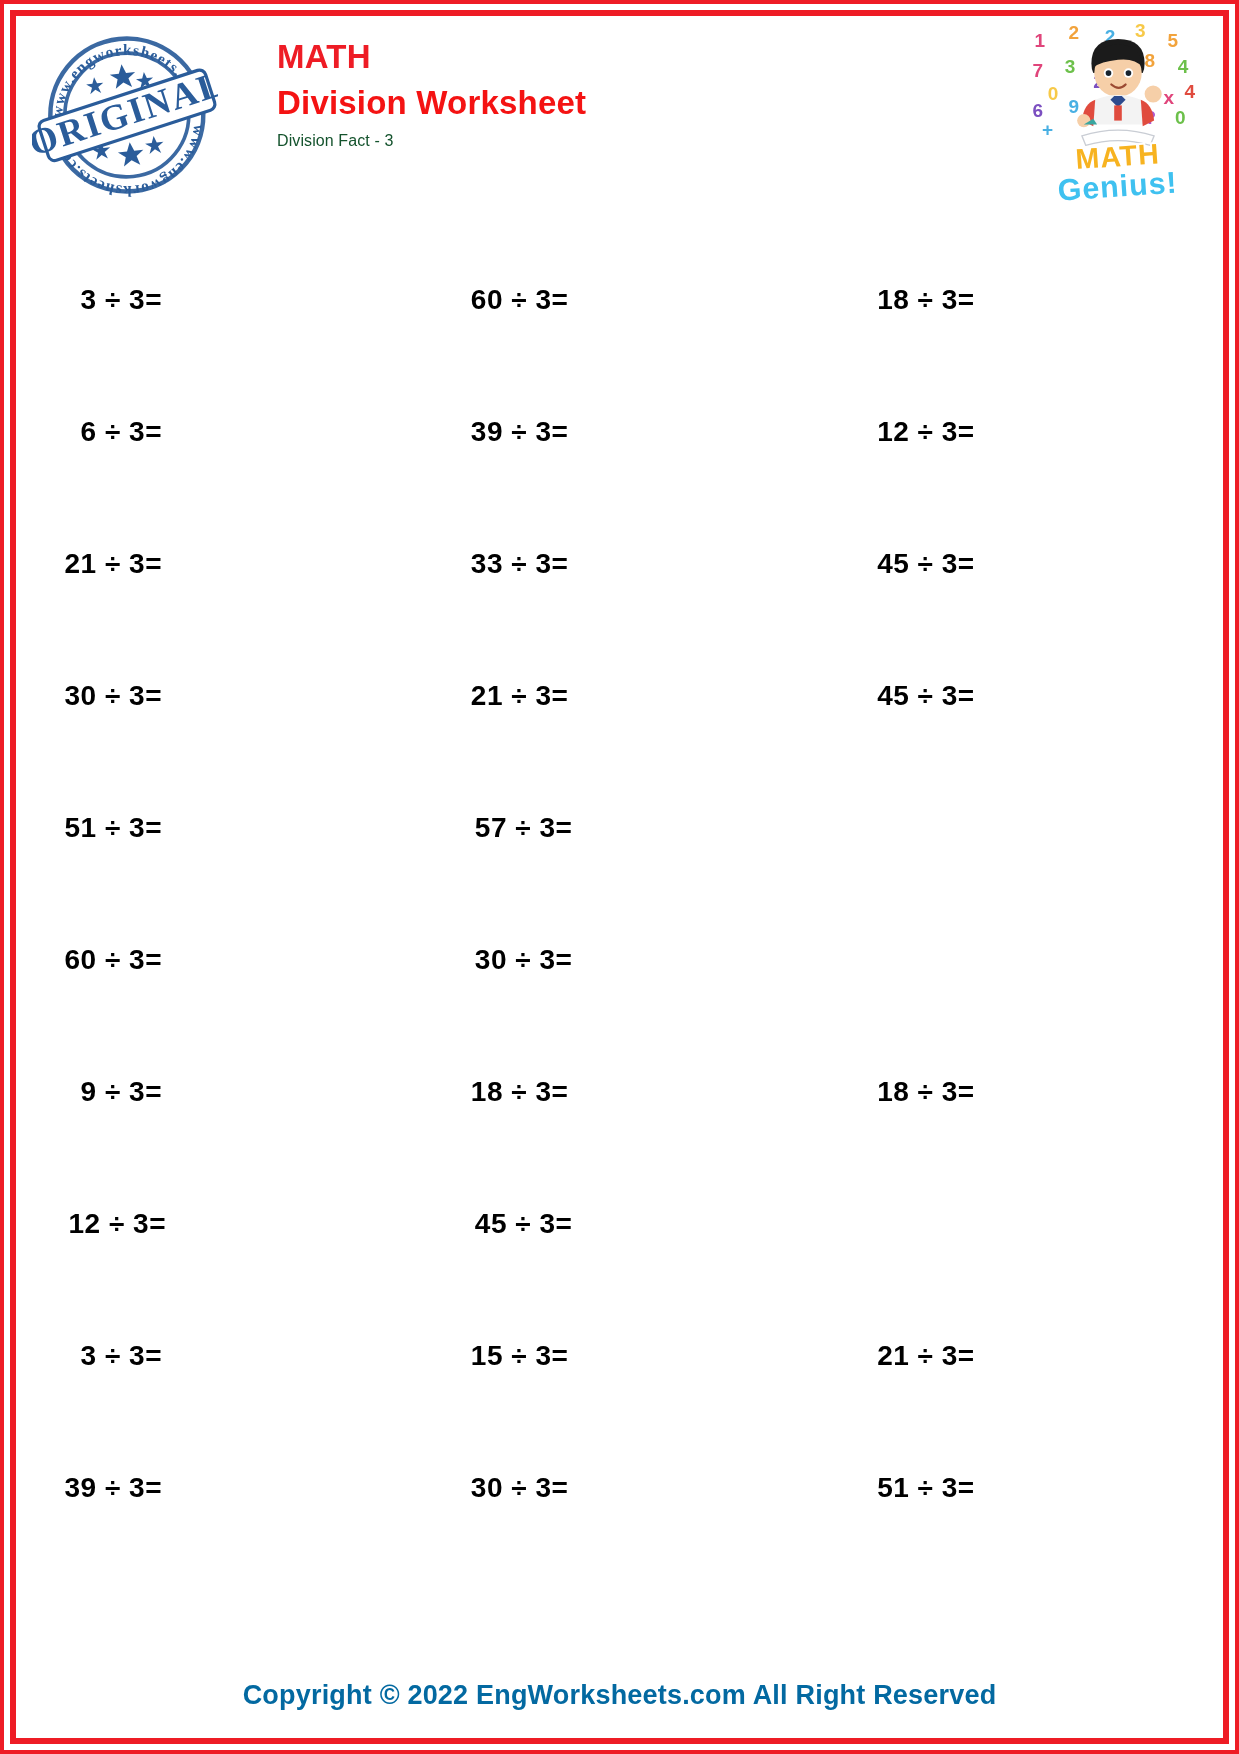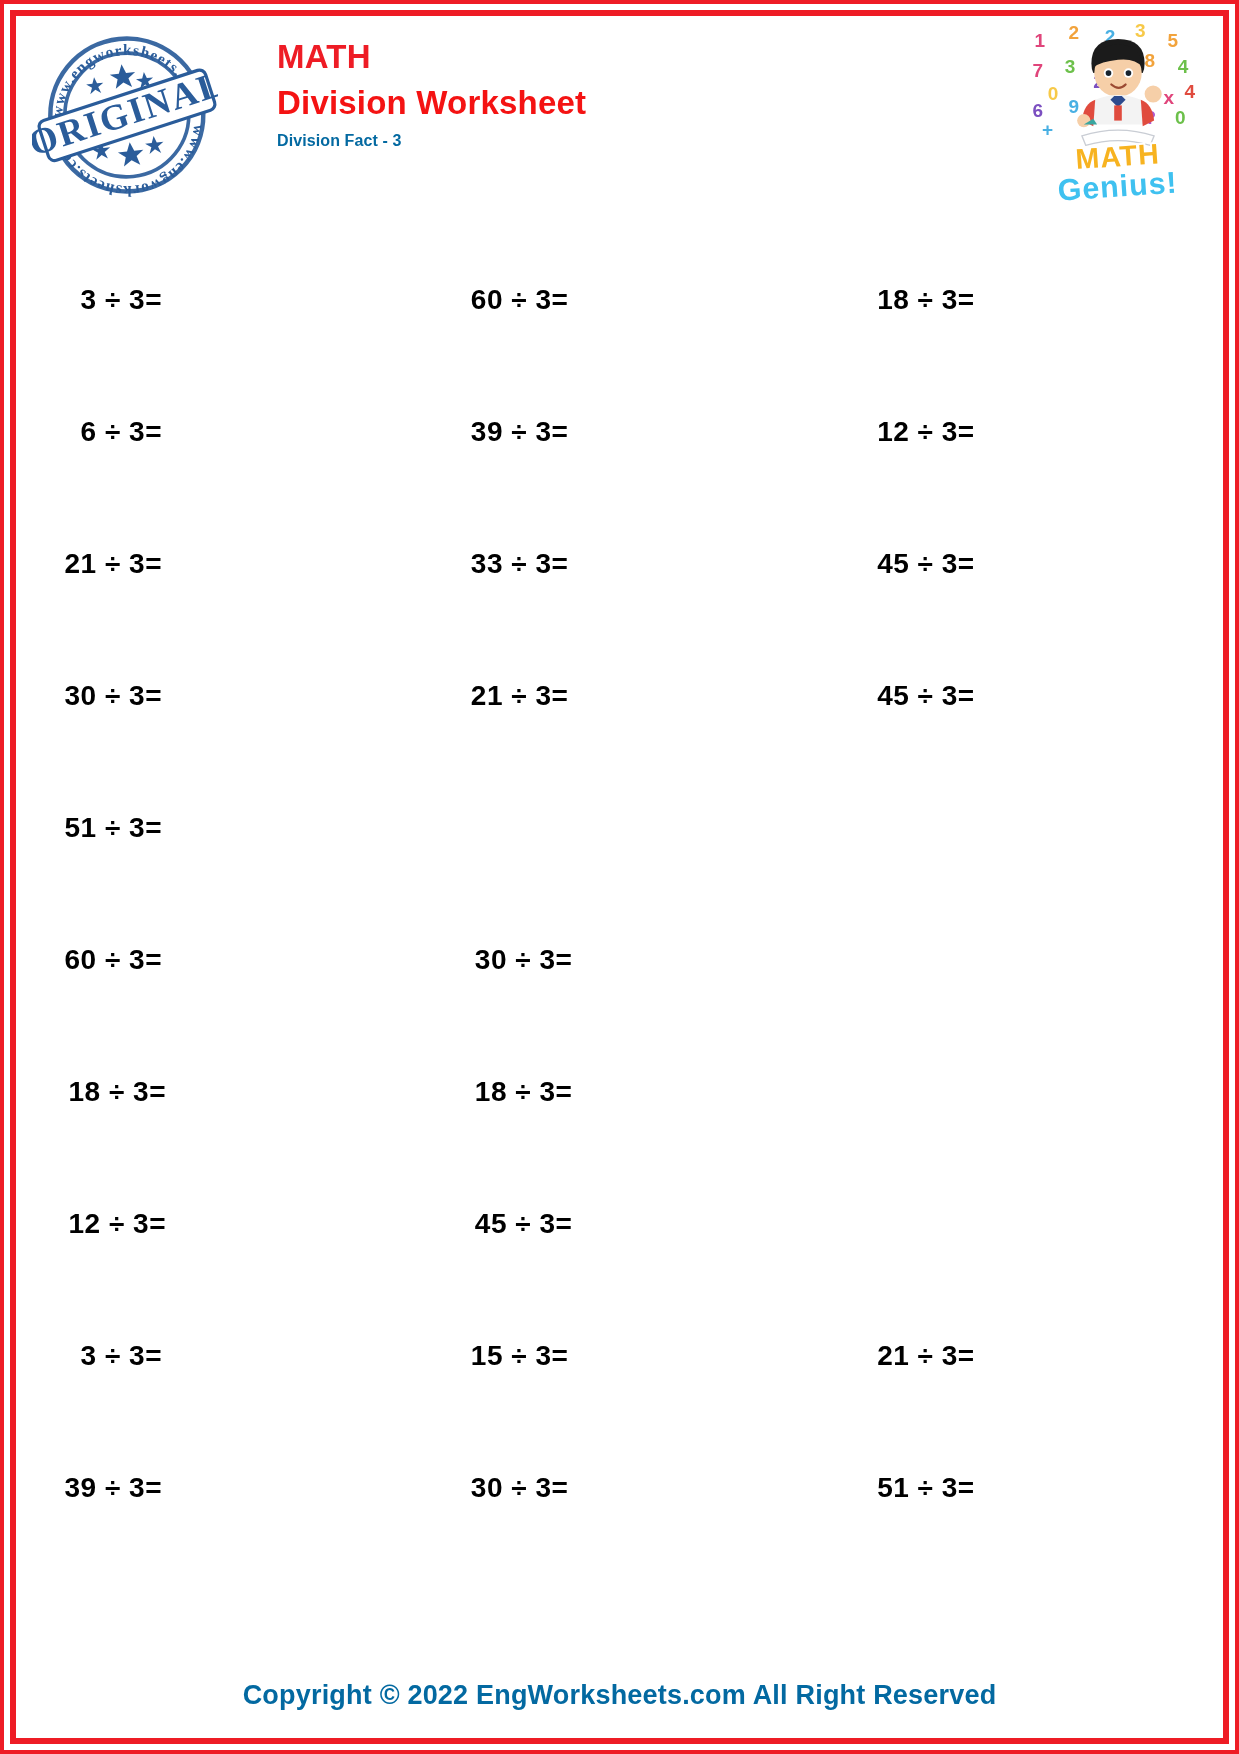--- a/index.html
+++ b/index.html
@@ -65,23 +65,23 @@
   }
   .title-sheet {
     color: #f41313;
     font-size: 33px;
     font-weight: bold;
     line-height: 1.16;
     letter-spacing: .2px;
     margin-top: 8px;
   }
   .title-sub {
-    color: #0369a1;
+    color: #14532d;
     font-size: 16px;
-    font-weight: bold;
+    font-weight: normal;
     margin-top: 9px;
     letter-spacing: .1px;
   }
 
   
   .logo {
     position: absolute;
     right: 10px;
     top: 2px;
     width: 190px;
@@ -282,32 +282,38 @@
           </div>
         <div class="pcell c3">
             <span class="ptext">45 ÷ 3=</span>
           </div>
       </div>
 
       <div class="prow">
         <div class="pcell c1">
             <span class="ptext">51 ÷ 3=</span>
           </div>
+        <div class="pcell c3">
+            <span class="ptext">57 ÷ 3=</span>
+          </div>
       </div>
 
       <div class="prow">
         <div class="pcell c1">
             <span class="ptext">60 ÷ 3=</span>
           </div>
         <div class="pcell c3">
             <span class="ptext">30 ÷ 3=</span>
           </div>
       </div>
 
       <div class="prow">
+        <div class="pcell c1">
+            <span class="ptext">9 ÷ 3=</span>
+          </div>
         <div class="pcell c2">
             <span class="ptext">18 ÷ 3=</span>
           </div>
         <div class="pcell c3">
             <span class="ptext">18 ÷ 3=</span>
           </div>
       </div>
 
       <div class="prow">
         <div class="pcell c2">

